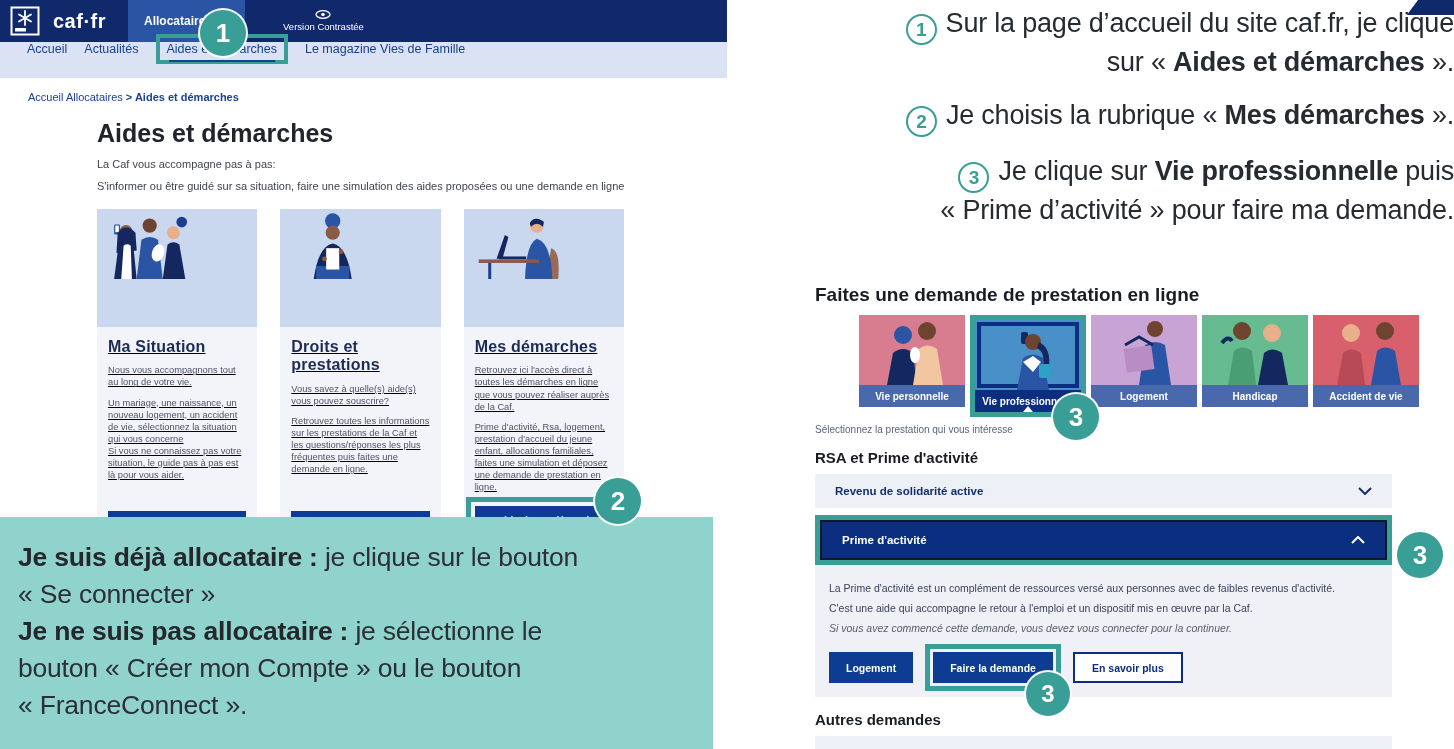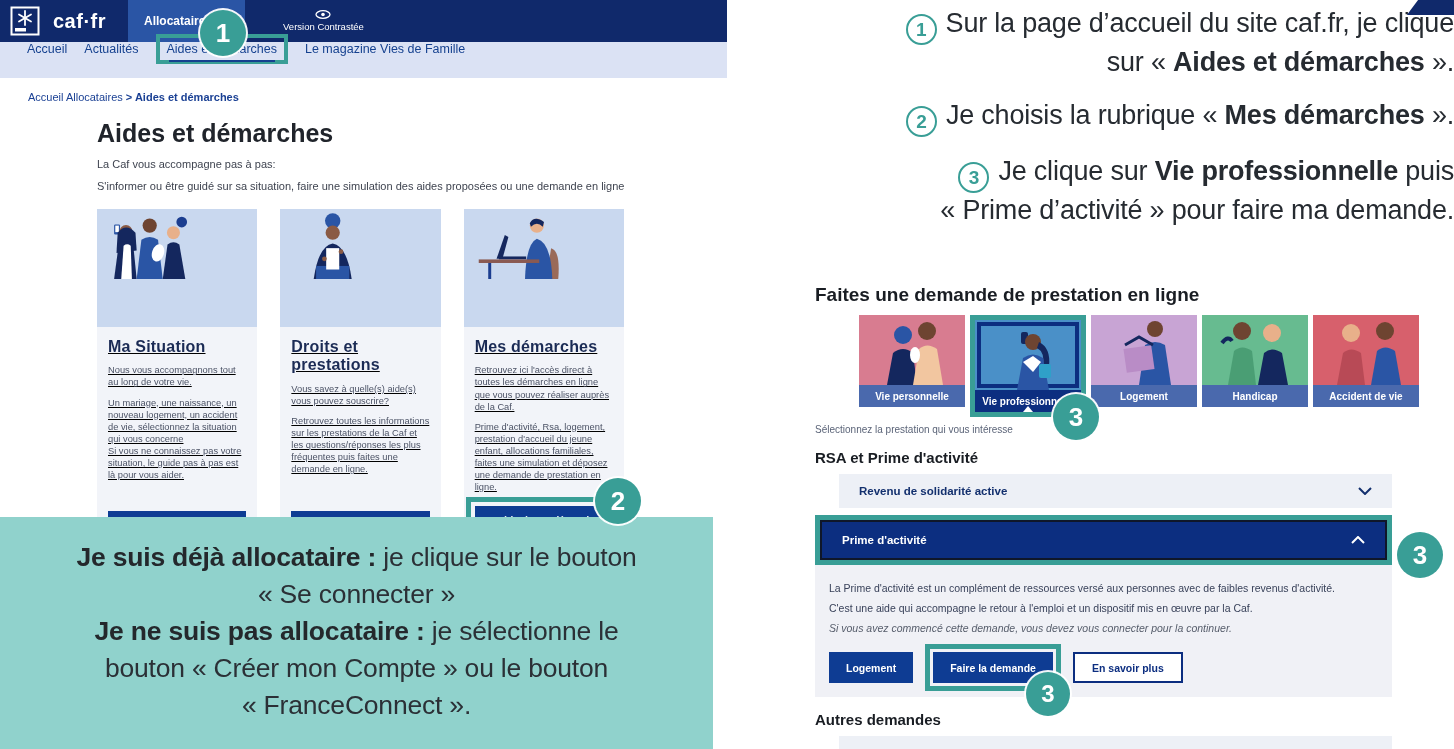--- a/index.html
+++ b/index.html
@@ -40,21 +40,21 @@
   .btn-frame .card-btn{margin:0;width:100%;}
   .badge{width:46px;height:46px;border-radius:50%;background:#399E96;color:#fff;font-weight:bold;
     font-size:26px;display:flex;align-items:center;justify-content:center;
     box-shadow:0 0 0 2px rgba(255,255,255,.95);z-index:6;}
   .badge-abs{position:absolute;}
   .badge-1{left:200px;top:10px;}
   .badge-2{right:-24px;top:-24px;}
   
   .callout{position:absolute;left:0;top:517px;width:713px;height:232px;background:#90D2CC;
     box-sizing:border-box;padding:22px 18px;color:#2B3036;font-size:26.5px;line-height:1.40;
-    letter-spacing:-.2px;text-align:center;}
+    letter-spacing:-.2px;}
   .callout b{color:#24282C;}
   .callout .cl{white-space:nowrap;}
   
   .steps{position:absolute;left:737px;top:6px;width:717px;color:#262B31;font-size:27px;
     line-height:1.32;letter-spacing:-.2px;}
   .step{margin-bottom:17px;white-space:nowrap;text-align:right;}
   .stepnum{display:inline-flex;width:27px;height:27px;border:2px solid #399E96;border-radius:50%;
     color:#399E96;font-size:19px;font-weight:bold;align-items:center;justify-content:center;
     margin-right:9px;vertical-align:-4px;}
   
@@ -67,21 +67,21 @@
     display:flex;align-items:center;justify-content:center;text-align:center;position:relative;}
   .tile-frame{border:5px solid #399E96;position:relative;width:106px;flex:0 0 auto;}
   .tile-frame .tile-label{background:#0C2E80;}
   .notch{position:absolute;left:50%;bottom:0;transform:translateX(-50%);width:0;height:0;
     border-left:5px solid transparent;border-right:5px solid transparent;border-bottom:6px solid #fff;}
   .badge-3a{right:-18px;bottom:-28px;}
   .hint{font-size:10px;color:#5B6478;margin-top:7px;}
   .sec-heading{font-size:15px;font-weight:bold;color:#191D23;margin-top:14px;}
   .acc-row{margin-top:8px;height:34px;background:#EDF0F6;display:flex;align-items:center;
     justify-content:space-between;padding:0 20px;font-size:11.5px;font-weight:bold;color:#13306E;
-    cursor:pointer;margin-left:24px;}
+    cursor:pointer;}
   .prime-frame{margin-top:7px;border:5px solid #399E96;background:#0f172a;padding:2px;position:relative;}
   .prime-bar{height:36px;background:#0C2E80;display:flex;align-items:center;justify-content:space-between;
     padding:0 20px;color:#fff;font-size:11.5px;font-weight:bold;cursor:pointer;}
   .badge-3b{right:-56px;top:12px;}
   .panel{background:#F0F1F6;padding:9px 14px 6px;}
   .panel-p{font-size:10.5px;color:#39425A;margin:8px 0 0;white-space:nowrap;overflow:hidden;}
   .panel-p.it{font-style:italic;color:#565D6B;}
   .panel-btns{display:flex;align-items:center;gap:12px;margin-top:10px;}
   .pbtn{height:31px;padding:0 17px;display:flex;align-items:center;font-size:10.5px;font-weight:bold;
     border:none;cursor:pointer;font-family:"Liberation Sans",sans-serif;}

